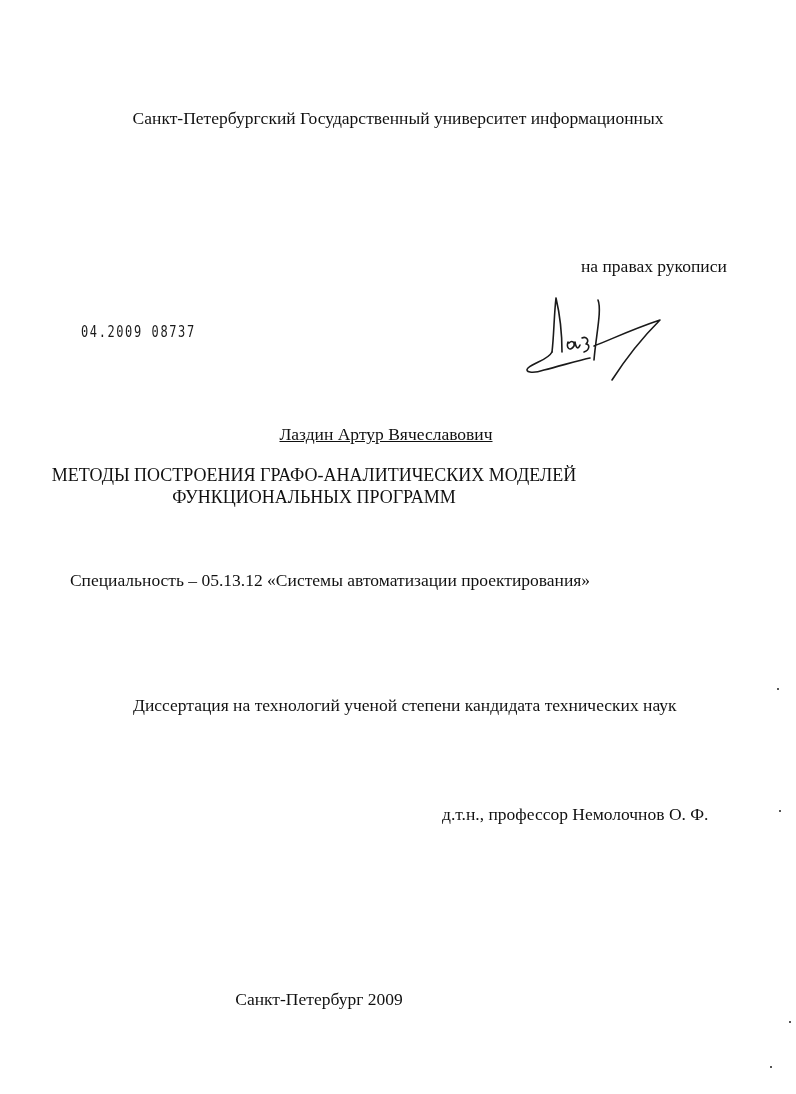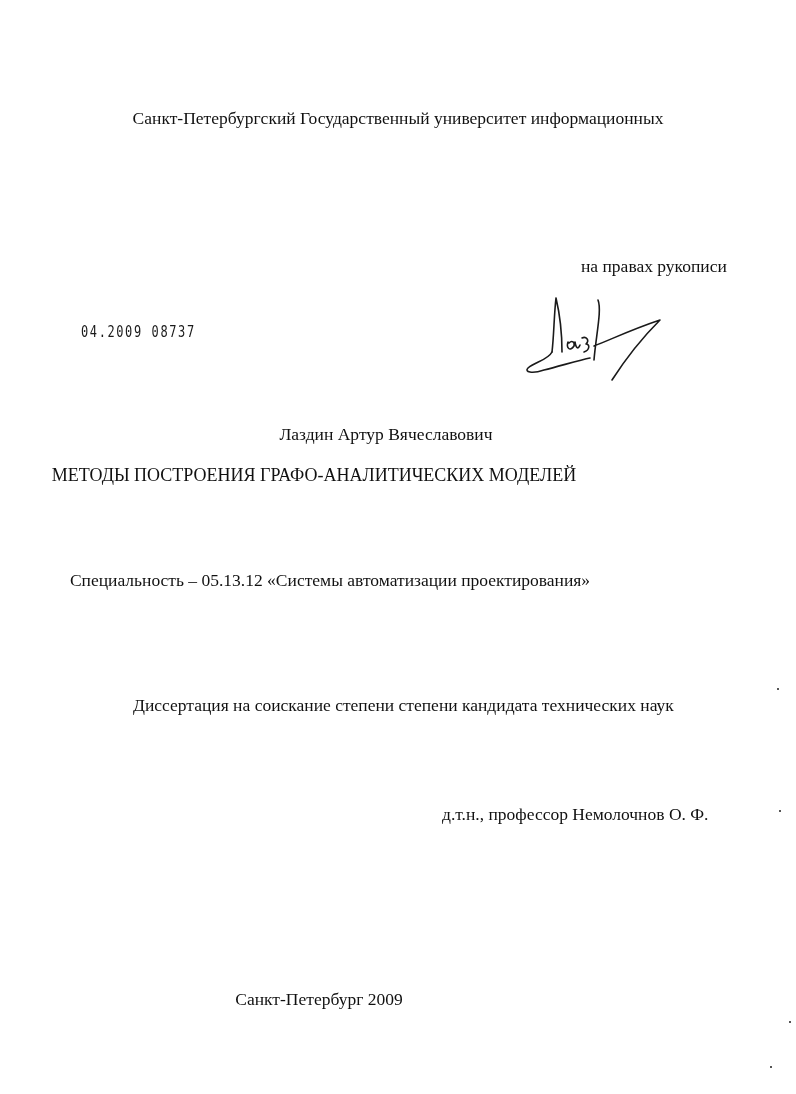--- a/index.html
+++ b/index.html
@@ -16,21 +16,21 @@
     .center { text-align: center; }
     #institution { left: 0; width: 796px; top: 107px; }
     #manuscript { left: 581px; top: 255px; text-align: right; }
     #stamp {
       left: 81px; top: 323px;
       font-family: "DejaVu Sans Mono", "Liberation Mono", monospace;
       font-size: 15px; letter-spacing: 2px; transform: scaleX(0.8); transform-origin: left center;
       color: #1a1a1a;
     }
     #signature { left: 520px; top: 290px; }
-    #author { left: 0; width: 772px; top: 423px; }
+    #author { left: 0; width: 772px; top: 423px; text-decoration: underline; }
     #title { left: 0; width: 628px; top: 464px; font-size: 18px; line-height: 22px; }
     #specialty { left: 0; width: 660px; top: 569px; }
     #degree { left: 133px; top: 694px; }
     #advisor { left: 440px; top: 803px; }
     #advisor .l2 { padding-left: 2px; }
     #city { left: 0; width: 638px; top: 988px; }
     .speck { position: absolute; width: 2px; height: 2px; background: #555; }
   </style>
 </head>
 <body>
@@ -52,27 +52,28 @@
       <path d="M48 52 C46 58, 50 62, 54 56 C55 52, 52 50, 49 53 M55 52 C56 58, 58 60, 60 55"></path>
       <path d="M62 48 C66 46, 70 50, 66 54 C70 54, 70 60, 64 62"></path>
       <path d="M78 10 C82 20, 76 45, 74 70 M74 56 C90 50, 110 40, 140 30 C125 45, 110 62, 92 90"></path>
     </svg>
   </div>
 
   <div id="author" class="abs line center">Лаздин Артур Вячеславович</div>
 
   <div id="title" class="abs center">
     <div style="white-space:nowrap">МЕТОДЫ ПОСТРОЕНИЯ ГРАФО-АНАЛИТИЧЕСКИХ МОДЕЛЕЙ</div>
+    <div style="white-space:nowrap">ФУНКЦИОНАЛЬНЫХ ПРОГРАММ</div>
   </div>
 
   <div id="specialty" class="abs line center">
     <div>Специальность – 05.13.12 «Системы автоматизации проектирования»</div>
   </div>
 
-  <div id="degree" class="abs line">Диссертация на соискание степени степени кандидата технических наук</div>
+  <div id="degree" class="abs line">Диссертация на технологий ученой степени кандидата технических наук</div>
 
   <div id="advisor" class="abs line">
     <div class="l2">д.т.н., профессор Немолочнов О. Ф.</div>
   </div>
 
   <div id="city" class="abs line center">Санкт-Петербург 2009</div>
 
   <span class="speck" style="left:777px;top:688px"></span>
   <span class="speck" style="left:779px;top:810px"></span>
   <span class="speck" style="left:789px;top:1021px"></span>

